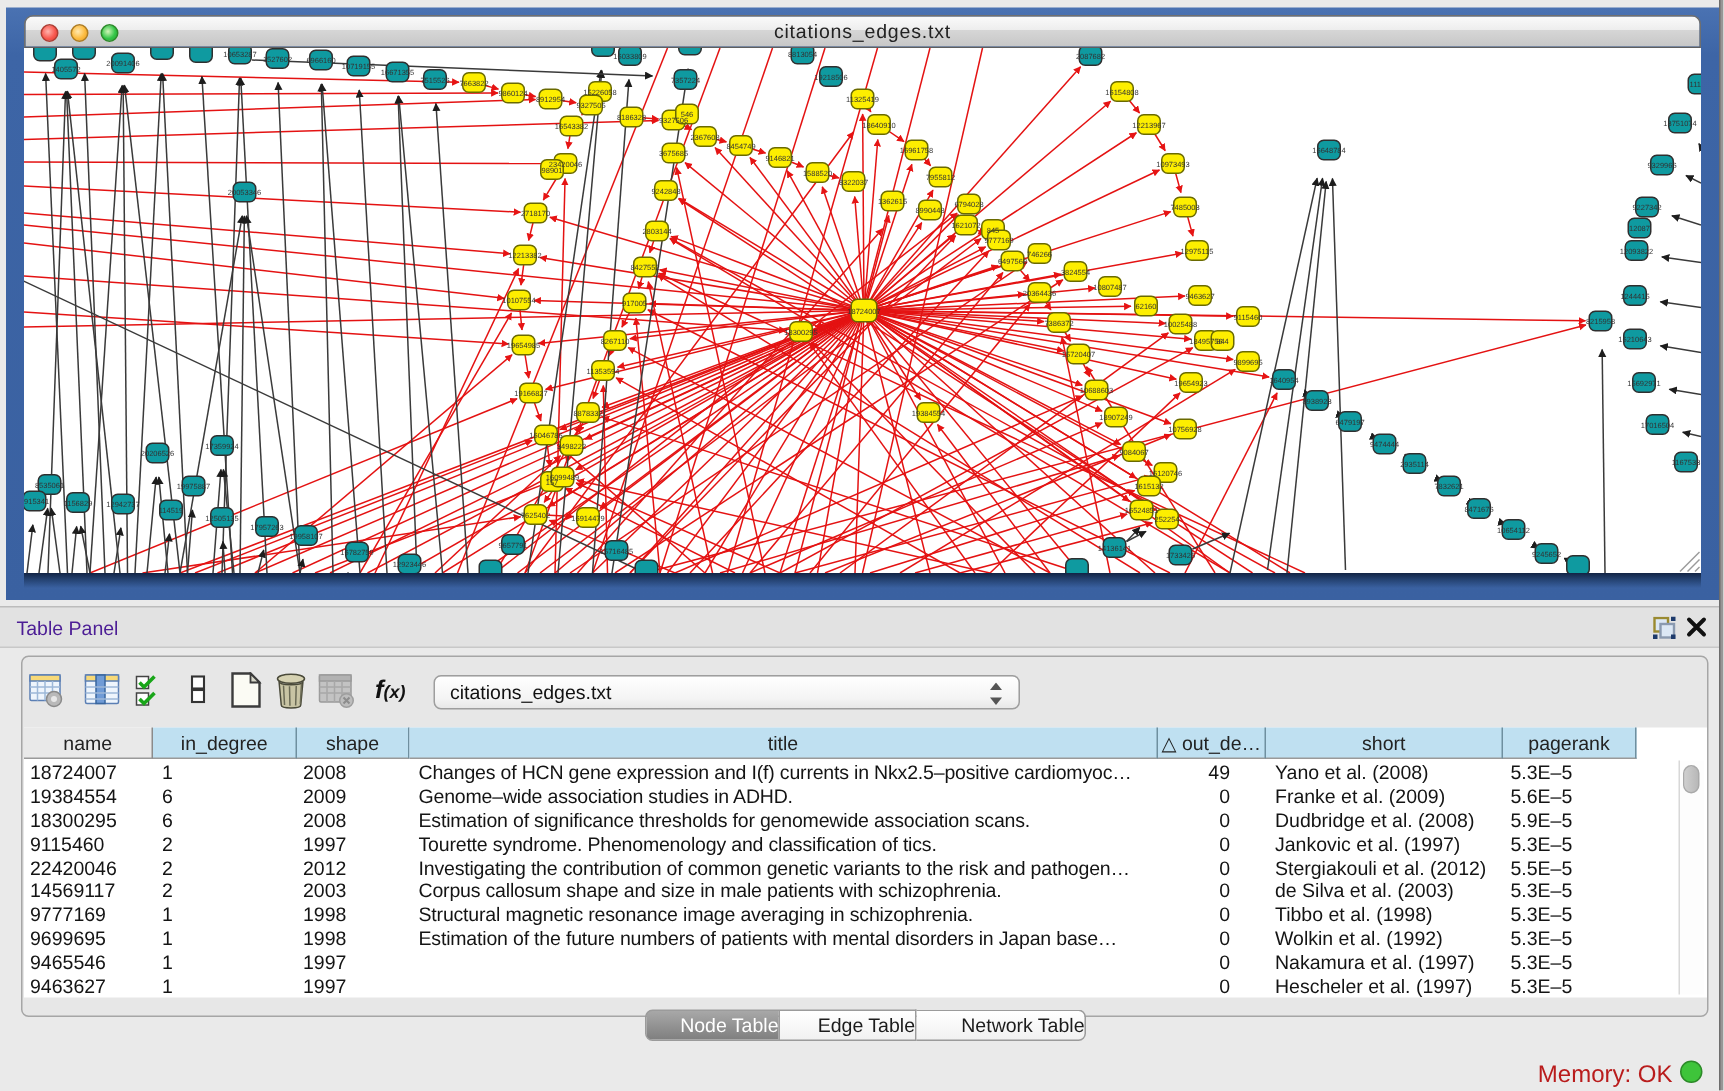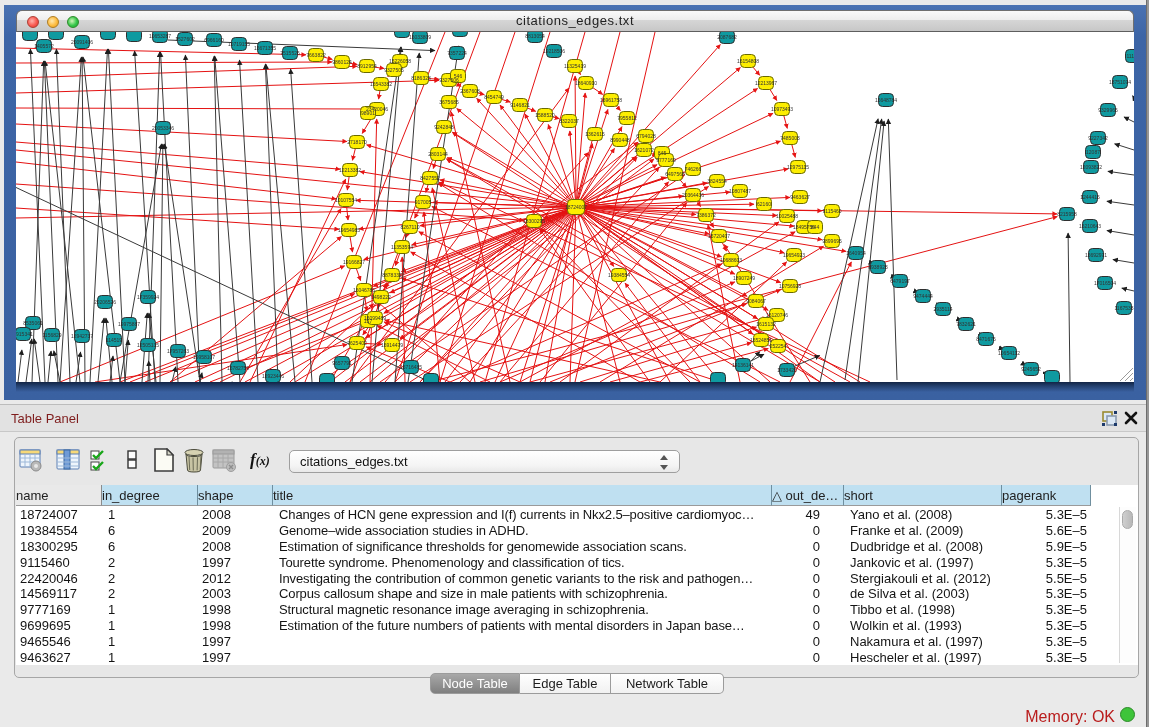--- a/index.html
+++ b/index.html
@@ -10,38 +10,38 @@
  background:linear-gradient(180deg,#fafafa 0%,#ededed 45%,#d6d6d6 46%,#c7c7c7 100%);
  border:1px solid #6f6f6f;border-bottom:1px solid #5e5e5e}
 #tbar .title{position:absolute;left:0;right:0;top:2px;text-align:center;font-size:13px;letter-spacing:0.55px;color:#222}
 .tl{position:absolute;top:5px;width:12px;height:12px;border-radius:50%}
 #canvas{position:absolute;left:16px;top:32px;width:1118px;height:350px;background:#fff;overflow:hidden}
 #undershadow{position:absolute;left:16px;top:382px;width:1118px;height:10px;
  background:linear-gradient(180deg,#122445 0%,#23406e 40%,rgba(58,97,161,0) 100%)}
 #rstrip{position:absolute;left:1146px;top:0;width:3px;height:727px;background:#969696;border-left:1px solid #6d6d6d}
 #tphead{position:absolute;left:0;top:404px;width:1146px;height:28px;background:#e2e2e2;
  border-top:1px solid #bcbcbc;border-bottom:1px solid #c8c8c8;}
-#tphead .t{position:absolute;left:11px;top:6px;font-size:13px;color:#7f1d1d}
+#tphead .t{position:absolute;left:11px;top:6px;font-size:13px;color:#4c1d95}
 #panel{position:absolute;left:14px;top:437px;width:1125px;height:241px;background:#e7e7e7;
  border:1px solid #a6a6a6;border-radius:5px}
 #drop{position:absolute;left:289px;top:450px;width:391px;height:23px;background:linear-gradient(180deg,#ffffff,#f4f4f4 70%,#e8e8e8);
  border:1px solid #9e9e9e;border-radius:5px}
 #drop .t{position:absolute;left:10px;top:3px;font-size:13px;color:#111}
 #table{position:absolute;left:16px;top:485px;width:1122px;height:180px;background:#fff}
 #thead{position:absolute;left:16px;top:485px;width:1122px;height:21px;font-size:13px;color:#222}
 #thead .hc{position:absolute;top:0;height:21px;background:#bfe0f1;border-right:1px solid #6f8f9f;
- line-height:21px;border-bottom:1px solid #9a9a9a}
+ text-align:center;line-height:21px;border-bottom:1px solid #9a9a9a}
 #trows{position:absolute;left:16px;top:507px;width:1122px;height:158px;overflow:hidden;font-size:13px;color:#141414}
 .col{position:absolute;top:0;white-space:nowrap}
 .col div{height:15.9px;line-height:15.9px;overflow:hidden}
 .clip{letter-spacing:-0.12px}
 #vsb{position:absolute;left:1119px;top:507px;width:17px;height:156px;background:#fdfdfd;border-left:1px solid #d8d8d8}
 #vsb .th{position:absolute;left:2px;top:3px;width:11px;height:19px;background:linear-gradient(90deg,#cfcfcf,#b8b8b8);border:1px solid #a9a9a9;border-radius:6px}
 #tabs{position:absolute;left:430px;top:673px;height:21px;font-size:13px}
-#tabs div{float:left;height:21px;line-height:20px;text-align:center;border:1px solid #9b9b9b;border-left:none}
+#tabs div{float:left;height:21px;line-height:20px;text-align:right;border:1px solid #9b9b9b;border-left:none}
 #tabs div:first-child{border-left:1px solid #9b9b9b;border-radius:5px 0 0 5px}
 #tabs div:last-child{border-radius:0 5px 5px 0}
 .seg-on{background:linear-gradient(180deg,#a8a8a8,#7f7f7f);color:#fff}
 .seg-off{background:linear-gradient(180deg,#ffffff,#f1f1f1);color:#1c1c1c}
 #mem{position:absolute;right:34px;top:708px;font-size:16px;color:#b91c1c}
 #memdot{position:absolute;left:1120px;top:707px;width:15px;height:15px;border-radius:50%;background:#3ec43a;border:1px solid #2c8a28}
 .ticon{position:absolute;top:448px}
 </style></head><body>
 <div id="win"></div>
 <div id="undershadow"></div>
@@ -664,21 +664,21 @@
     <path d="M3,6 q0,2.5 8,2.5 q8,0 8,-2.5 l-1.5,16 q0,2 -6.5,2 q-6.5,0 -6.5,-2 z" fill="#c8c4a4" stroke="#4a4a3a"></path>
     <path d="M6,9 l0.7,13 M10,9.5 l0.3,13 M14.5,9.3 l-0.4,13 M18,8 l-0.8,13.5" stroke="#6a6a55" fill="none"></path>
   </svg>
 <svg class="ticon" style="left:212px" width="26" height="26">
     <rect x="1" y="2" width="21" height="18" rx="1" fill="#c3c3c3" stroke="#9b9b9b"></rect>
     <rect x="1" y="2" width="21" height="4" fill="#b2b2b2" stroke="#9b9b9b"></rect>
     <path d="M1,10 h21 M1,14 h21 M6,6 v14 M11,6 v14 M16,6 v14" stroke="#a8a8a8" stroke-width="1" fill="none"></path>
     <circle cx="19" cy="19" r="4.5" fill="#bdbdbd" stroke="#9e9e9e"></circle>
     <path d="M17,17 l4,4 m0,-4 l-4,4" stroke="#8d8d8d" stroke-width="1.4"></path>
   </svg>
-<div style="position:absolute;left:250px;top:450px;font-family:Liberation Serif, serif;font-style:italic;font-weight:bold;font-size:17px;color:#111">f<span style="font-size:12px">(x)</span></div>
+<div style="position:absolute;left:250px;top:450px;font-family:Liberation Sans, sans-serif;font-style:italic;font-weight:bold;font-size:17px;color:#111">f<span style="font-size:12px">(x)</span></div>
 <div id="drop">
     <span class="t">citations_edges.txt</span>
  <svg style="position:absolute;right:10px;top:4px" width="10" height="15">
   <path d="M5,0 L9,5 L1,5 z" fill="#555"></path>
       <path d="M5,15 L9,10 L1,10 z" fill="#555"></path>
  </svg>
 </div>
 <div id="table"></div>
 <div id="thead">
  <div class="hc" style="left:0;width:86px;background:#e9e9e9;border-right:1px solid #8b8b8b">name</div>
@@ -749,25 +749,25 @@
       <div>0</div>
     </div>
     <div class="col " style="left:834px;width:160px;text-align:left">
       <div>Yano et al. (2008)</div>
       <div>Franke et al. (2009)</div>
       <div>Dudbridge et al. (2008)</div>
       <div>Jankovic et al. (1997)</div>
       <div>Stergiakouli et al. (2012)</div>
       <div>de Silva et al. (2003)</div>
       <div>Tibbo et al. (1998)</div>
-      <div>Wolkin et al. (1993)</div>
+      <div>Wolkin et al. (1992)</div>
       <div>Nakamura et al. (1997)</div>
       <div>Hescheler et al. (1997)</div>
     </div>
-    <div class="col " style="left:991px;width:80px;text-align:right">
+    <div class="col " style="left:991px;width:80px;text-align:left">
       <div>5.3E–5</div>
       <div>5.6E–5</div>
       <div>5.9E–5</div>
       <div>5.3E–5</div>
       <div>5.5E–5</div>
       <div>5.3E–5</div>
       <div>5.3E–5</div>
       <div>5.3E–5</div>
       <div>5.3E–5</div>
       <div>5.3E–5</div>

